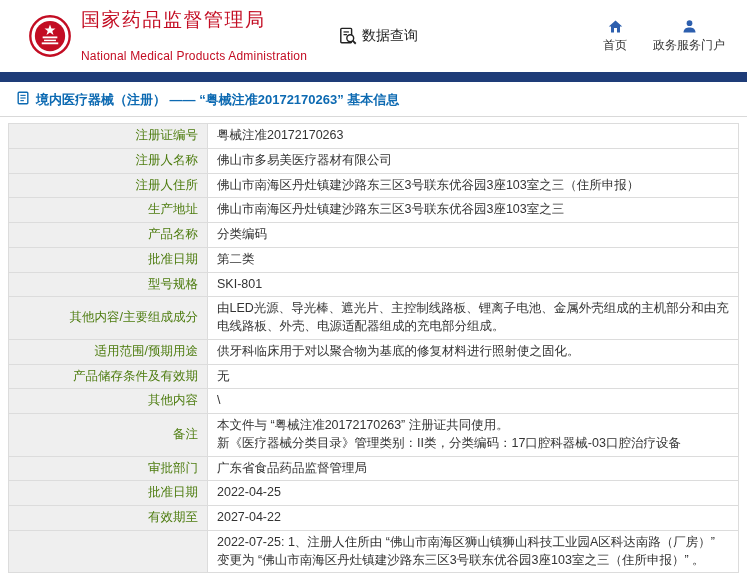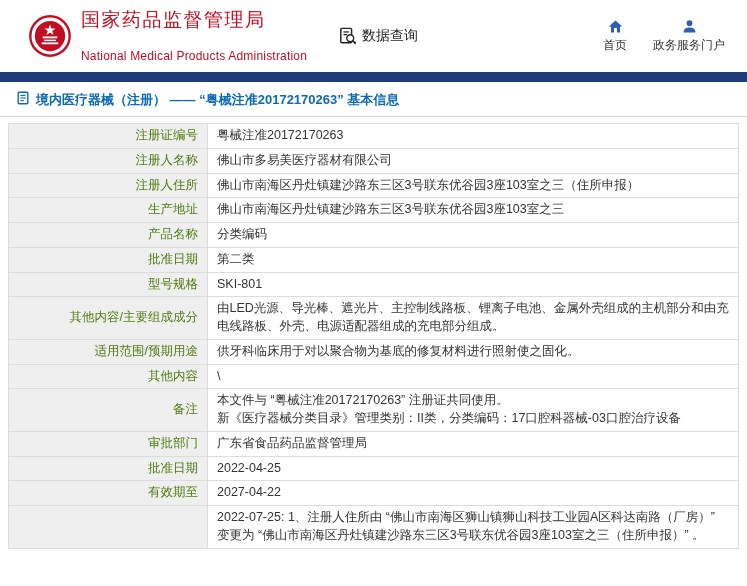--- a/index.html
+++ b/index.html
@@ -183,20 +183,24 @@
             </tr>
             <tr>
               <td class="label-cell"><span>其他内容/主要组成成分</span></td>
               <td class="value-cell">由LED光源、导光棒、遮光片、主控制线路板、锂离子电池、金属外壳组成的主机部分和由充电线路板、外壳、电源适配器组成的充电部分组成。</td>
             </tr>
             <tr>
               <td class="label-cell"><span>适用范围/预期用途</span></td>
               <td class="value-cell">供牙科临床用于对以聚合物为基底的修复材料进行照射使之固化。</td>
             </tr>
             <tr>
+              <td class="label-cell"><span>产品储存条件及有效期</span></td>
+              <td class="value-cell">无</td>
+            </tr>
+            <tr>
               <td class="label-cell"><span>其他内容</span></td>
               <td class="value-cell">\</td>
             </tr>
             <tr>
               <td class="label-cell"><span>备注</span></td>
               <td class="value-cell">本文件与 “粤械注准20172170263” 注册证共同使用。
 新《医疗器械分类目录》管理类别：II类，分类编码：17口腔科器械-03口腔治疗设备</td>
             </tr>
             <tr>
               <td class="label-cell"><span>审批部门</span></td>

